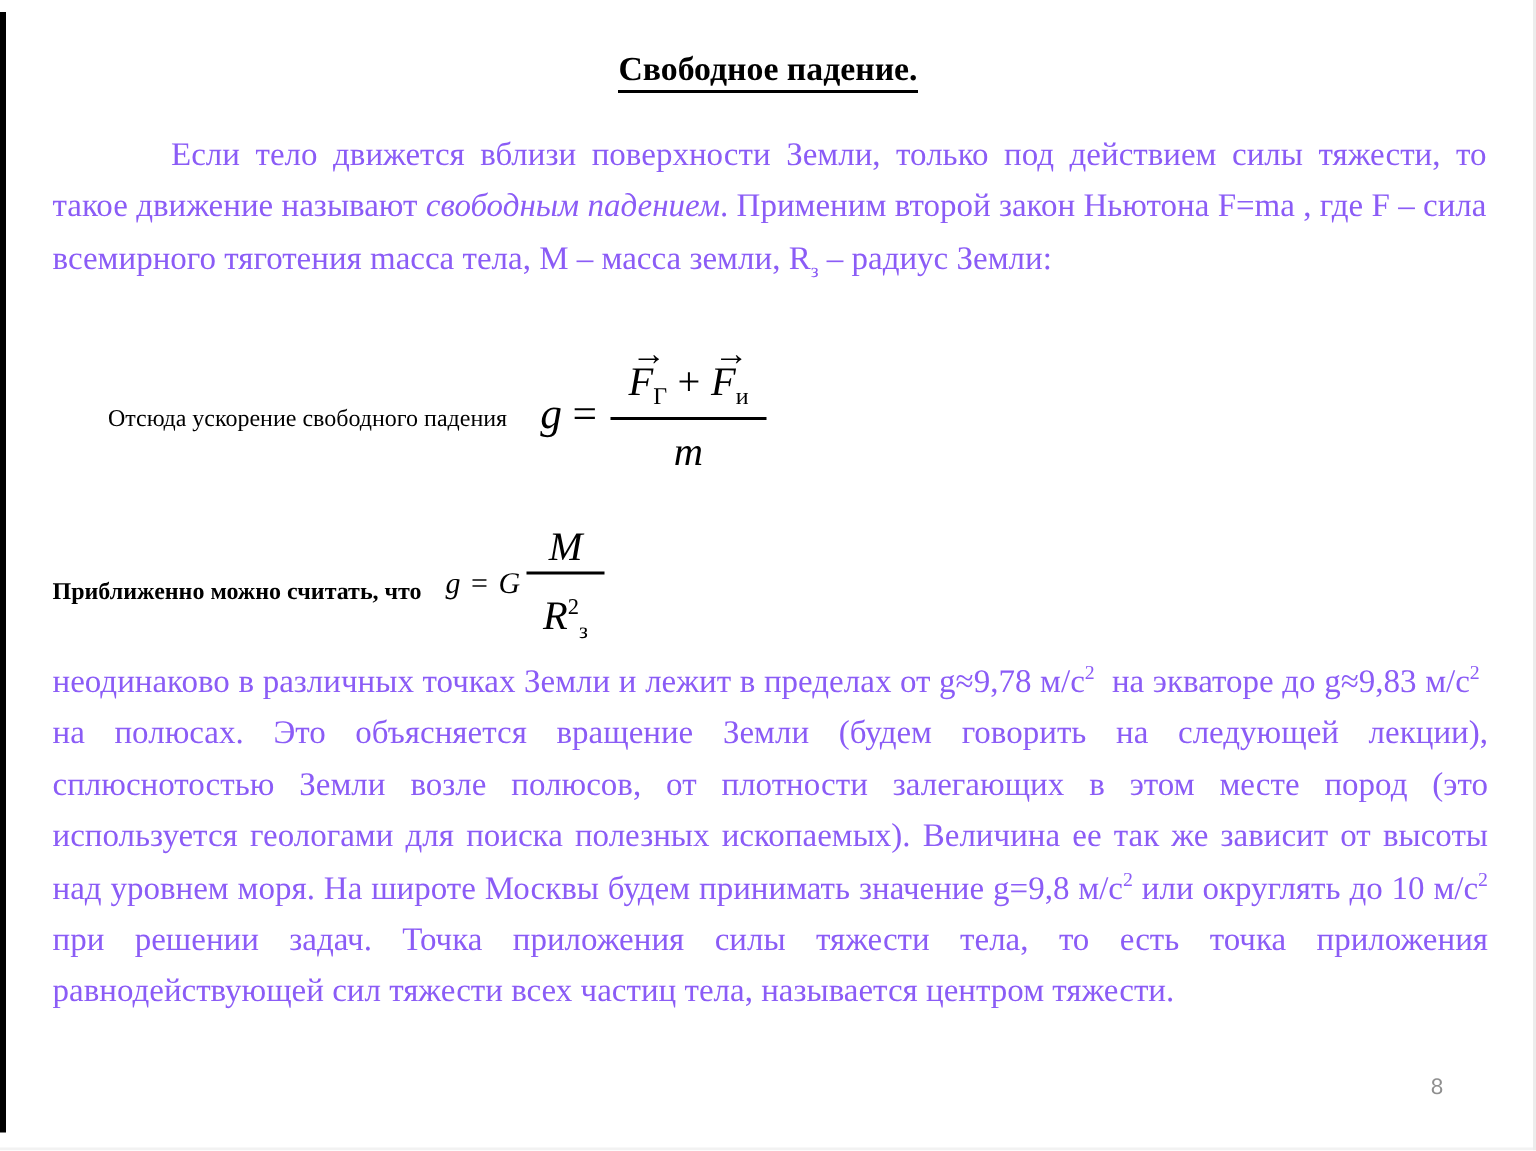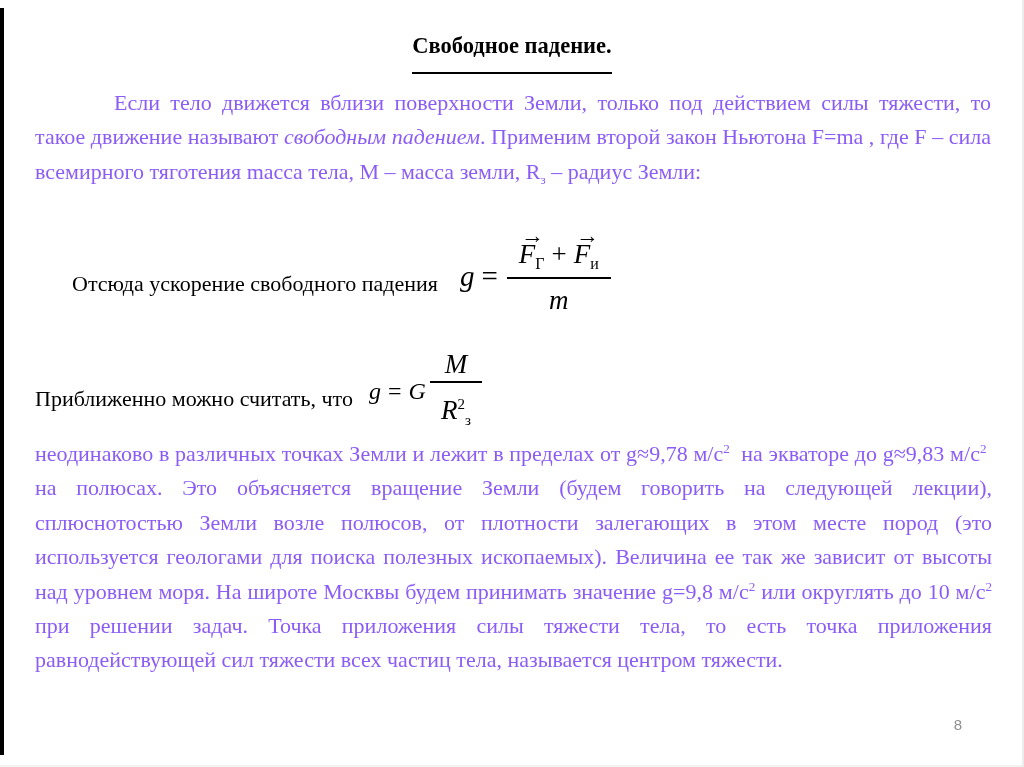--- a/index.html
+++ b/index.html
@@ -7,38 +7,38 @@
     position:relative; width:1024px; height:767px; background:#ffffff;
     color:#000000; font-family:"Liberation Serif","DejaVu Serif",serif;
     overflow:hidden;
     box-shadow: inset -2px 0 0 #ececec, inset 0 -2px 0 #f2f2f2;
   }
   .left-bar { position:absolute; left:0; top:8px; width:4px; height:747px; background:#000000; }
 
   .title-wrap { position:absolute; top:33px; left:0; width:100%; text-align:center; }
   .title {
     display:inline-block; font-size:22.5px; font-weight:bold;
-    border-bottom:2.5px solid #000; padding-bottom:13px;
+    border-bottom:2.5px solid #000; padding-bottom:1px;
   }
 
   .para {
     position:absolute; margin:0; font-size:22px; line-height:34.4px;
     text-align:justify; color:#8b5cf6;
   }
   .p1 { top:86px;  left:35px; width:956px; text-indent:79px; }
   .p2 { top:437px; left:35px; width:957px; }
   .para sup { font-size:0.6em; line-height:0; }
   .para sub { font-size:0.6em; line-height:0; }
   .seg-italic { font-style:italic; }
 
   
   .frow { position:absolute; display:flex; align-items:flex-start; }
   .row1 { top:224px; left:44px; }
   .row2 { top:344px; left:35px; }
-  .fcaption { font-size:22px; }
+  .fcaption { font-size:16px; }
 
   .var { font-style:italic; }
   .eq  { font-style:normal; margin:0 7px; }
   .plus{ font-style:normal; margin:0 7px; }
 
   .f-weight { padding-top:44px; font-size:27px; font-style:italic; white-space:nowrap; }
   .f-weight sub { font-size:17px; font-style:italic; }
   .row1-caption { padding-top:47px; margin-left:28px; }
 
   .accel { margin-left:22px; display:flex; align-items:flex-start; font-size:27px; }
@@ -48,23 +48,23 @@
   .frac .num { border-bottom:2px solid #000; text-align:center; white-space:nowrap; line-height:1.05; }
   .frac .den { padding-top:5px; line-height:1; }
 
   .accel-frac { margin-left:2px; }
   .accel-frac .num { padding:16px 12px 4px 12px; font-size:27px; }
   .accel-frac .den { font-size:27px; padding-top:8px; }
   .accel-frac sub { font-size:16px; }
   .vecwrap { position:relative; display:inline-block; }
   .vec-arrow { position:absolute; top:-16px; left:2px; font-size:23px; font-style:normal; }
 
-  .row2-intro { padding-top:42px; }
+  .row2-intro { padding-top:42px;font-weight:bold; }
   .approx { margin-left:16px; display:flex; align-items:flex-start; }
-  .approx-lhs { padding-top:34px; font-size:24px; white-space:nowrap; }
+  .approx-lhs { padding-top:34px; font-size:20px; white-space:nowrap; }
   .frac2 { margin-left:4px; margin-top:2px; }
   .frac2 .num { padding:4px 15px 3px 15px; font-size:27px; }
   .frac2 .den { font-size:27px; padding-top:14px; }
   .frac2 sup { font-size:15px; }
   .frac2 sub { font-size:15px; }
   .row2-caption { padding-top:42px; margin-left:12px; }
 
   .page-num {
     position:absolute; left:948px; top:716px; width:20px; text-align:center;
     font-family:"Liberation Sans","DejaVu Sans",sans-serif;

